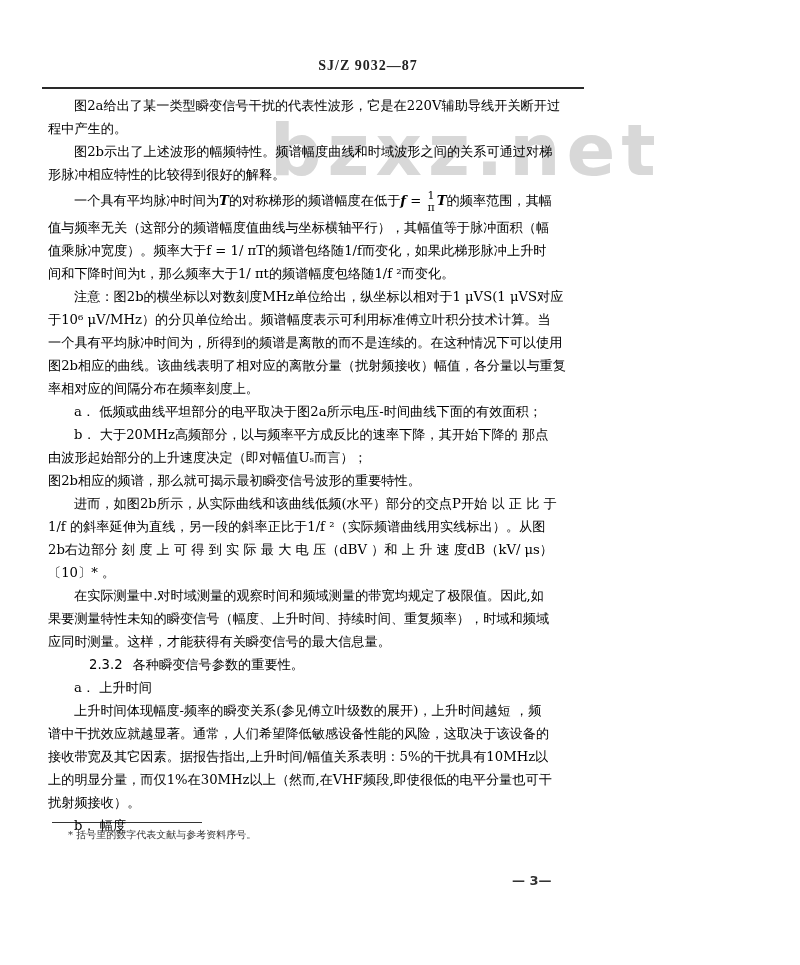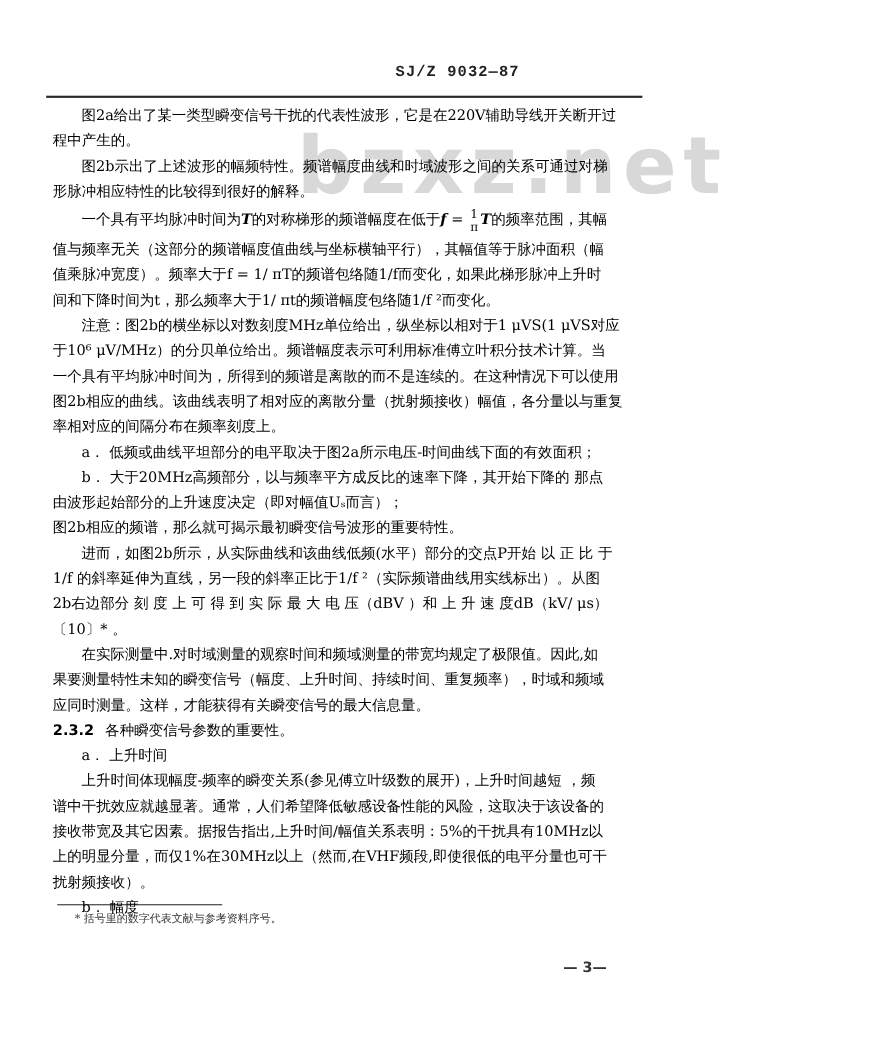--- a/index.html
+++ b/index.html
@@ -4,22 +4,22 @@
 <style>
   html, body { margin: 0; padding: 0; background: #ffffff; }
   body {
     width: 800px; height: 965px; position: relative; overflow: hidden;
     font-family: "DejaVu Serif", "Liberation Serif", serif;
     color: #1e1e1e;
   }
   .page { position: absolute; left: 0; top: 0; width: 800px; height: 965px; }
   .header-code {
     position: absolute; top: 58px; left: 0; width: 736px; text-align: center;
-    font-family: Liberation Mono, monospace;
-    font-weight: bold; font-size: 14px; letter-spacing: 1px; color: #222; padding-left: 48px;
+    font-family: Liberation Serif, serif;
+    font-weight: bold; font-size: 14px; letter-spacing: 1px; color: #222;
   }
   .header-rule {
     position: absolute; top: 87px; left: 42px; width: 542px; height: 2px;
     background: #2a2a2a;
   }
   .watermark {
     position: absolute; left: 270px; top: 108px;
     font-family: "DejaVu Sans", "Liberation Sans", sans-serif;
     font-weight: bold; font-size: 72px; color: #d8d8d8; letter-spacing: 6px;
     z-index: 0; pointer-events: none;
@@ -28,21 +28,21 @@
     position: absolute; left: 48px; top: 94px; width: 542px; z-index: 1;
     font-size: 13.2px; line-height: 23px; color: #000000;
   }
   .line { white-space: nowrap; height: 23px; }
   .indent { padding-left: 26px; }
   .formula-line { height: 30px; line-height: 30px; }
   .frac { display: inline-block; vertical-align: middle; text-align: center; font-size: 11px; line-height: 12px; margin: 0 2px; }
   .frac span { display: block; }
   .ital { font-style: italic; font-weight: bold; }
   .section-head { font-family: "DejaVu Sans", "Liberation Sans", sans-serif; }
-  .section-num { font-weight: bold; margin-right: 10px; }
+  .section-num { font-weight: normal; margin-right: 10px; margin-left: 41px; }
   .footnote-rule {
     position: absolute; top: 822px; left: 52px; width: 150px; height: 1px;
     background: #333;
   }
   .footnote {
     position: absolute; top: 828px; left: 68px; font-size: 10px; color: #333;
   }
   .page-number {
     position: absolute; top: 873px; left: 512px;
     font-family: "DejaVu Sans", "Liberation Sans", sans-serif;

